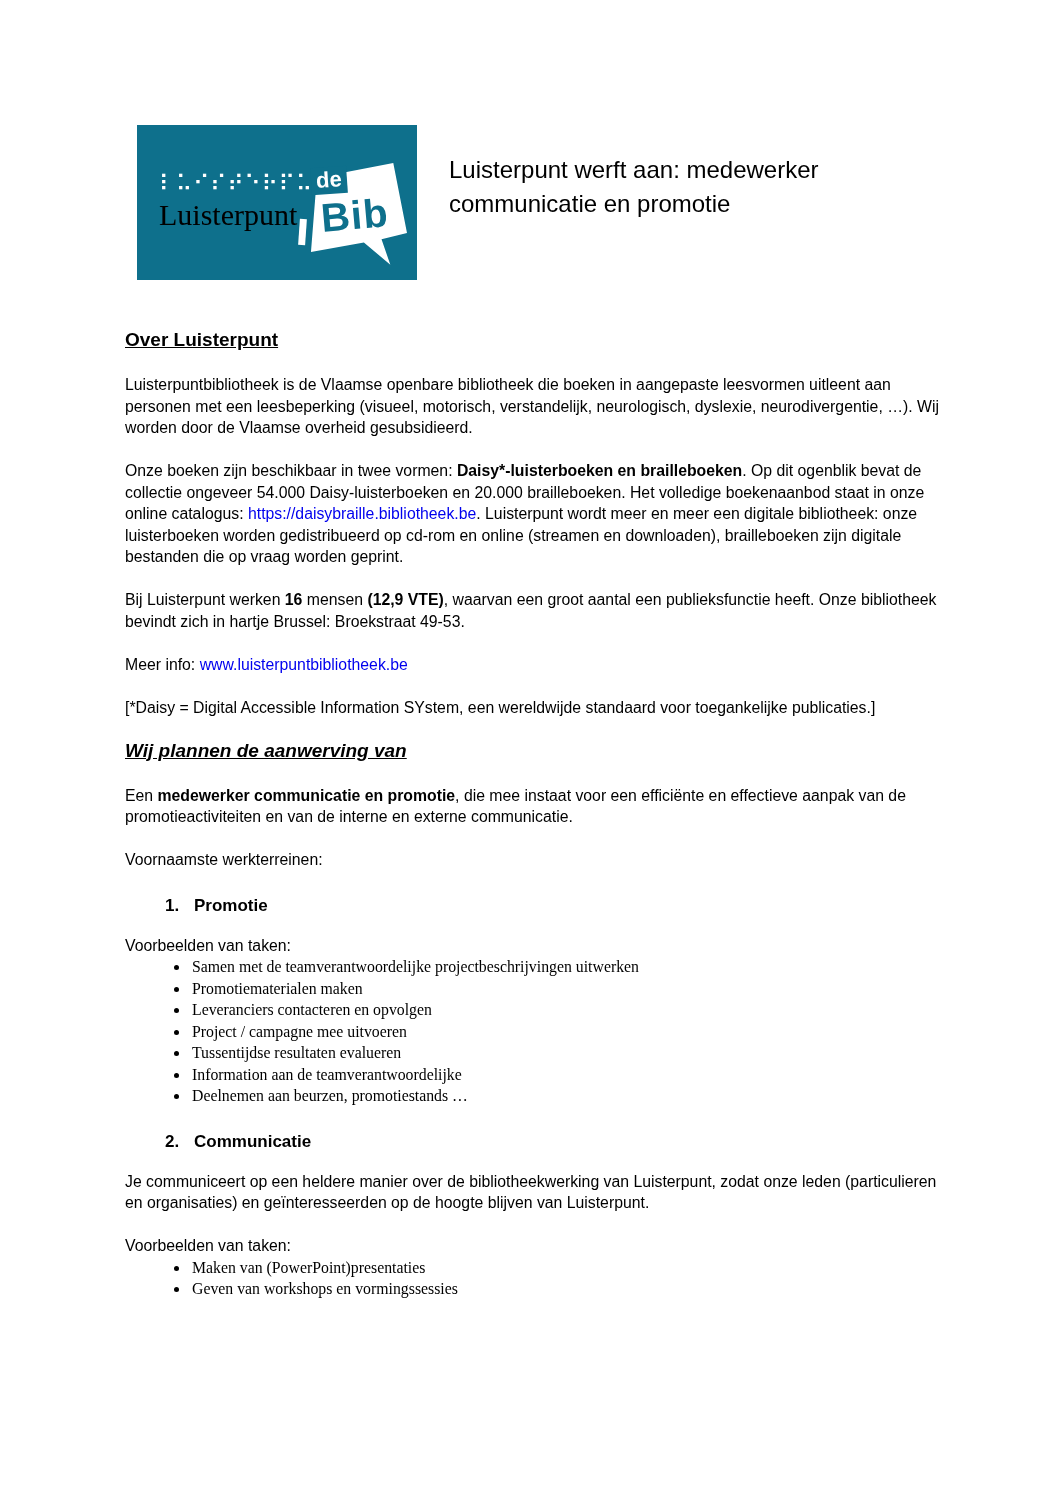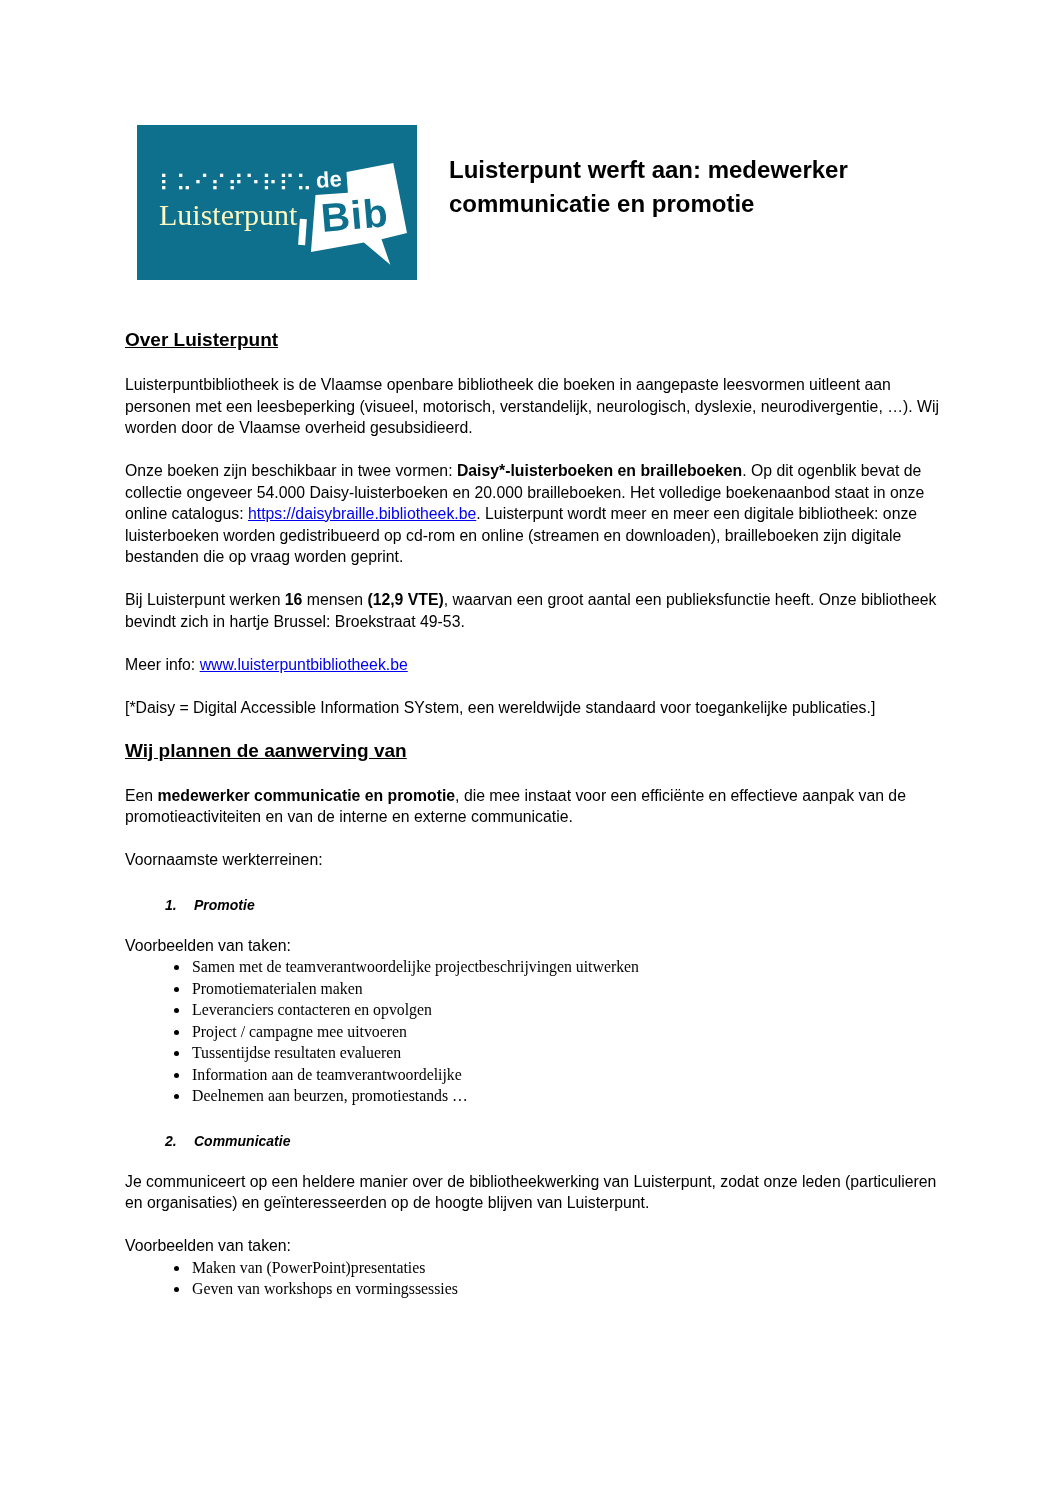--- a/index.html
+++ b/index.html
@@ -22,21 +22,21 @@
   .logo-text { position:absolute; left:22px; top:48px; }
   .braille {
     font-family:"DejaVu Sans", sans-serif;
     font-size:22px; line-height:1;
     color:#ffffff; letter-spacing:1px;
     white-space:nowrap;
   }
   .wordmark {
     font-family:"Liberation Serif", serif;
     font-size:30px; line-height:1.1;
-    color:#fef9c3; margin-top:3px;
+    color:#000000; margin-top:3px;
   }
   .bib-badge { position:absolute; right:10px; top:38px; width:98px; height:106px; }
   .bubble {
     position:absolute; inset:0; background:#ffffff;
     clip-path: polygon(8% 14%, 86% 0%, 100% 66%, 74% 72%, 83% 96%, 56% 75%, 2% 84%);
   }
   .bib-tick { position:absolute; left:-10px; top:56px; width:7px; height:26px; background:#ffffff; transform:rotate(4deg); }
   .bib-de {
     position:absolute; left:2px; top:4px;
     background:#0e708c; color:#ffffff;
@@ -46,39 +46,39 @@
   }
   .bib-word {
     position:absolute; left:12px; top:32px;
     color:#0e708c; font-weight:bold; font-size:40px; line-height:1;
     transform:rotate(-5deg); letter-spacing:1px;
   }
 
   .title {
     margin:28px 0 0 32px;
     max-width:505px;
-    font-size:24px; font-weight:bold; line-height:34px;
+    font-size:24px; font-weight:normal; line-height:34px;
   }
 
   
   .content {
     position:absolute; top:329px; left:125px; width:814px;
     font-size:15.8px; line-height:21.5px;
   }
   h2 {
     font-size:19px; font-weight:bold; text-decoration:underline;
     margin:0 0 23px 0; line-height:22px;
   }
-  h2.second { margin-top:0; }
+  h2.second { margin-top:0;font-style:italic; }
   p { margin:0 0 21.5px 0; }
   p.tight { margin-bottom:0; }
-  a.doc-link { color:#0000ee; text-decoration:underline; cursor:pointer; }
+  a.doc-link { color:#0000ee; cursor:pointer; }
   .h3 {
-    font-size:14px; font-weight:bold; line-height:21px;
-    margin:24px 0 19px 0; padding-left:40px;font-style:italic;
+    font-size:17px; font-weight:bold; line-height:21px;
+    margin:24px 0 19px 0; padding-left:40px;
   }
   .h3 .num { display:inline-block; width:29px; }
   ul.tasks {
     list-style:disc;
     margin:0 0 24px 0; padding:0 0 0 65px;
   }
   ul.tasks.last { margin-bottom:9px; }
   ul.tasks li { margin:0; padding:0 0 0 2px; line-height:21.5px;font-family:Liberation Serif, serif; }
 </style>
 </head>

